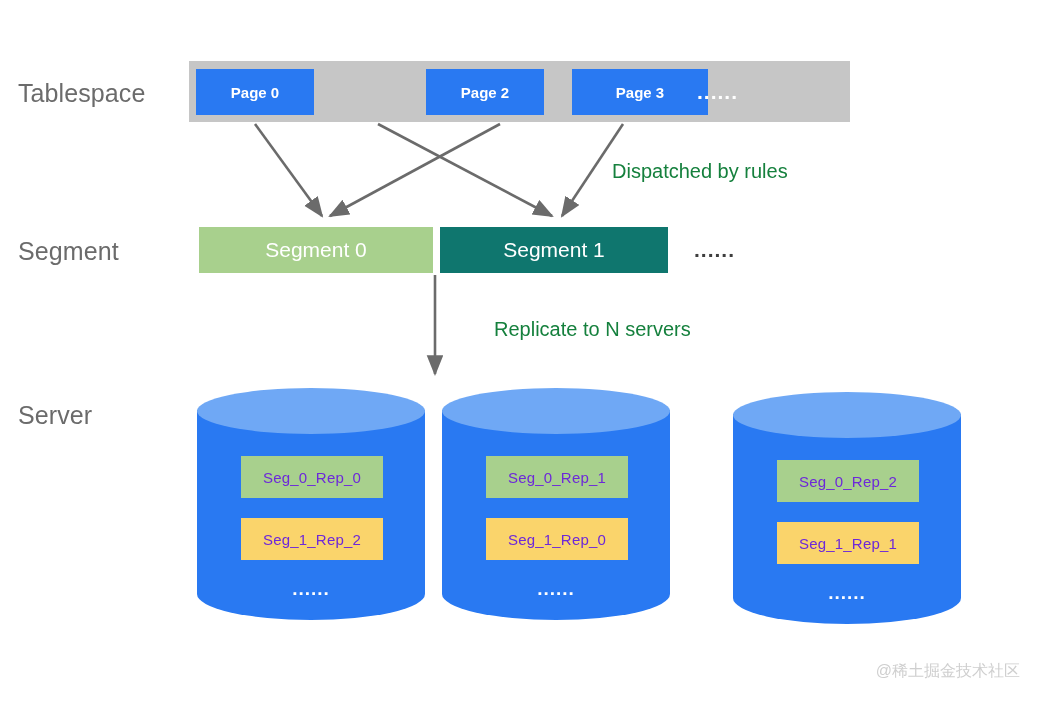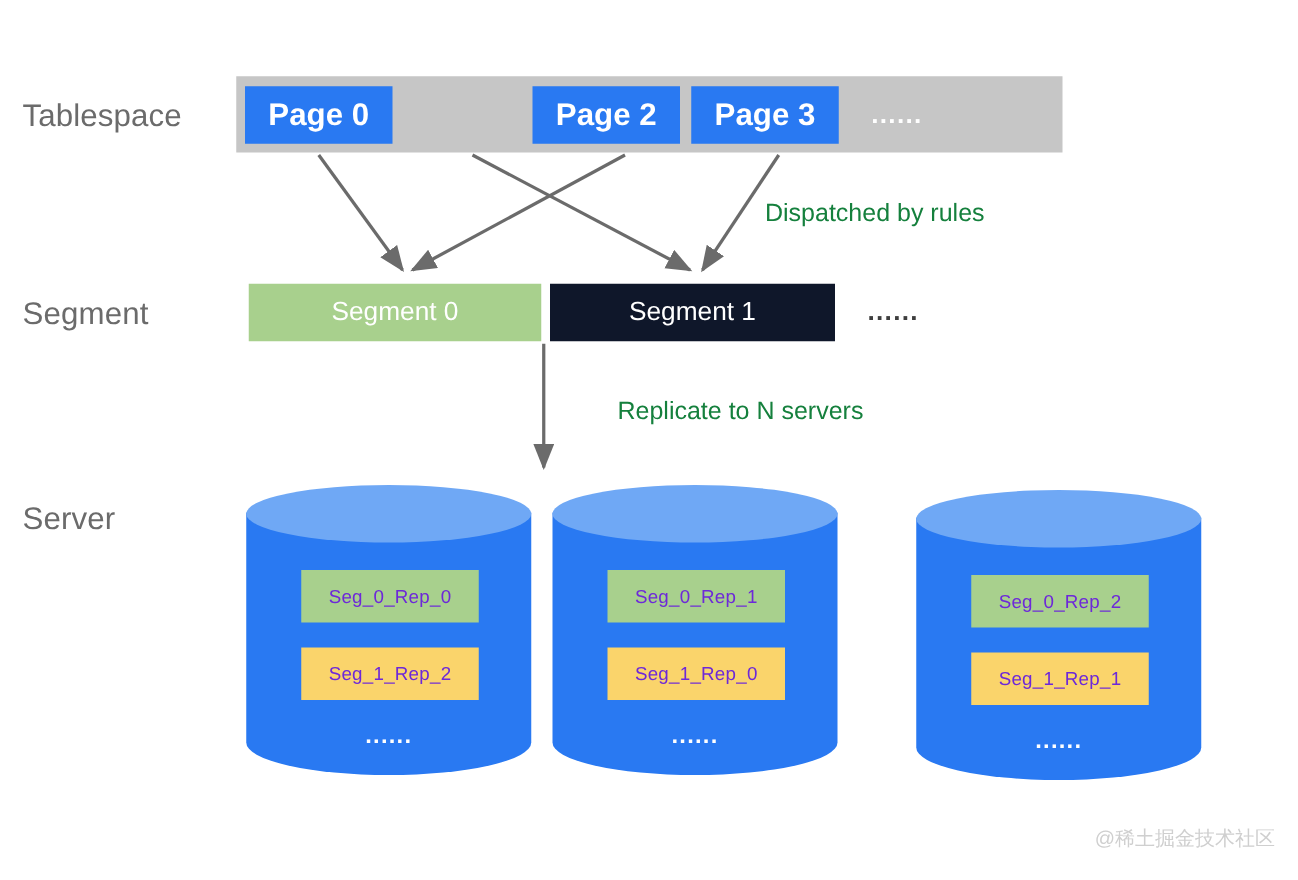--- a/index.html
+++ b/index.html
@@ -39,31 +39,31 @@
     width: 661px;
     height: 61px;
     background: #c6c6c6;
   }
   .page-box {
     position: absolute;
     top: 8px;
     height: 46px;
     background: #2979f2;
     color: #ffffff;
-    font-size: 25px;
+    font-size: 15px;
     font-weight: bold;
     display: flex;
     align-items: center;
     justify-content: center;
     box-sizing: border-box;
   }
   #page-0 { left: 7px;   width: 118px; }
   #page-1 { left: 130px; width: 118px; }
   #page-2 { left: 237px; width: 118px; }
-  #page-3 { left: 364px; width: 118px; }
+  #page-3 { left: 383px; width: 136px; }
   #tablespace-ellipsis {
     position: absolute;
     left: 508px;
     top: 8px;
     height: 46px;
     display: flex;
     align-items: center;
     color: #ffffff;
     font-size: 21px;
     letter-spacing: 1px;
@@ -76,21 +76,21 @@
     top: 227px;
     height: 46px;
     color: #ffffff;
     font-size: 21px;
     font-weight: 400;
     display: flex;
     align-items: center;
     justify-content: center;
   }
   #segment-0 { left: 199px; width: 234px; background: #a8d08d; }
-  #segment-1 { left: 440px; width: 228px; background: #0f172a; }
+  #segment-1 { left: 440px; width: 228px; background: #0f766e; }
   #segment-ellipsis {
     position: absolute;
     left: 694px;
     top: 227px;
     height: 46px;
     display: flex;
     align-items: center;
     color: #3e3e3e;
     font-size: 21px;
     letter-spacing: 1px;

